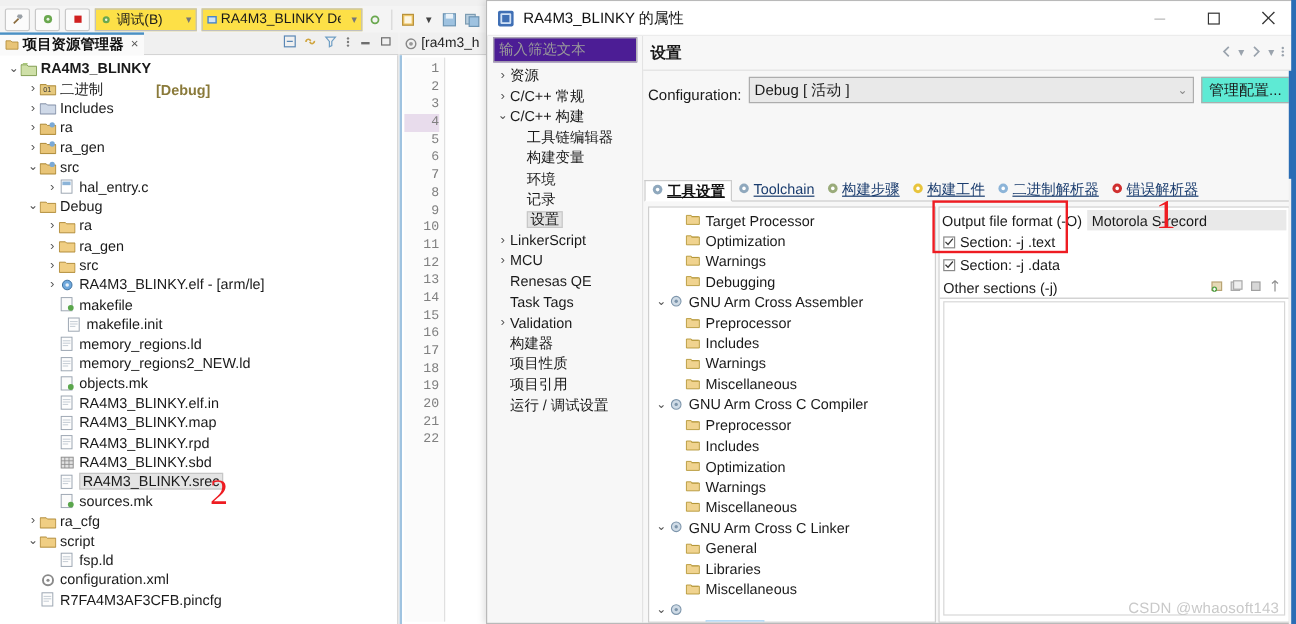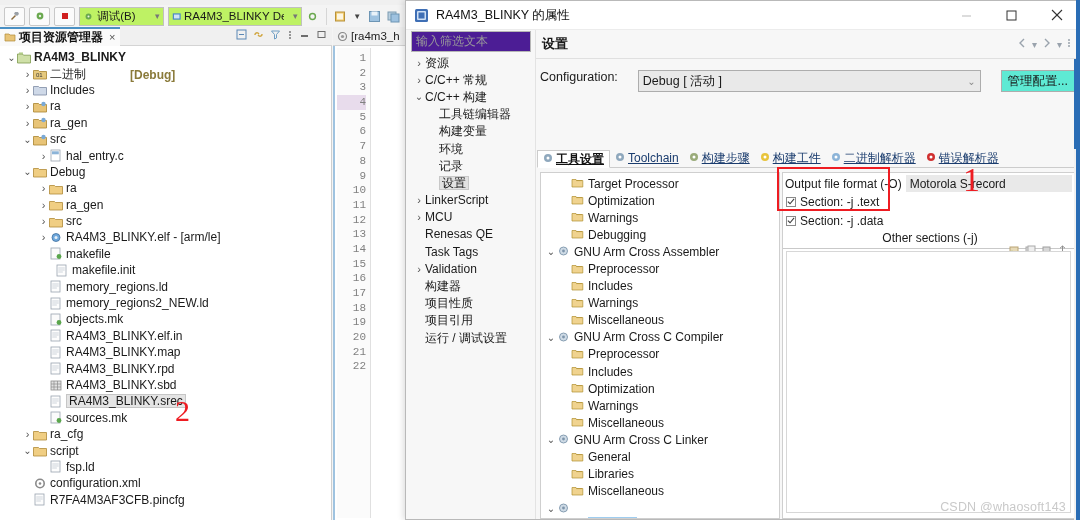--- a/index.html
+++ b/index.html
@@ -24,21 +24,21 @@
   .ide-toolbar {
     position:absolute; left:0; top:5px; width:410px; height:22px;
     background:#f4f4f4;
     display:flex; align-items:center; gap:4px; padding-left:4px;
   }
   .tb-btn {
     width:22px; height:19px; border:1px solid #c8c8c8; background:#fbfbfb;
     border-radius:2px; display:flex; align-items:center; justify-content:center;
   }
   .tb-combo {
-    height:19px; border:1px solid #c0c0c0; background:#bef264;
+    height:19px; border:1px solid #c0c0c0; background:#fde047;
     display:flex; align-items:center; padding:0 3px; gap:3px;
     font-size:11.5px; white-space:nowrap; overflow:hidden;
   }
   .tb-combo .cb-arrow { margin-left:auto; color:#777; font-size:9px; padding-left:6px;}
   .tb-sep { width:1px; height:17px; background:#d6d6d6; margin:0 2px; }
 
   
   .pe-tabbar {
     position:absolute; left:0; top:27px; width:332px; height:19px;
     background:#f0f0f0; border-bottom:1px solid #d4d4d4;
@@ -119,22 +119,22 @@
 
   .pane-head {
     position:absolute; left:130px; top:0; width:543px; height:28px;
     background:#f7f7f7; display:flex; align-items:center; padding-left:6px;
   }
   .pane-head .ph-title { font-weight:bold; font-size:13px; }
   .pane-head .ph-tools { margin-left:auto; display:flex; align-items:center; gap:5px; padding-right:8px; color:#9aa3ad; font-size:10px; }
   .pane-rule { position:absolute; left:130px; top:28px; width:543px; height:1px; background:#e0e0e0; }
 
   .cfg-row {
-    position:absolute; left:134px; top:40px; width:535px; height:28px;
-    display:flex; align-items:flex-start; gap:20px;
+    position:absolute; left:134px; top:28px; width:535px; height:28px;
+    display:flex; align-items:flex-end; gap:6px;
   }
   .cfg-label { font-size:12.5px; }
   .cfg-combo {
     flex:1; height:22px; border:1px solid #adadad; background:#e9e9e9;
     display:flex; align-items:center; padding:0 4px; font-size:12.5px;
   }
   .cfg-combo .cb-arrow { margin-left:auto; color:#8a8a8a; font-size:10px; }
   .cfg-btn {
     height:22px; border:1px solid #adadad; background:#5eead4;
     display:flex; align-items:center; padding:0 6px; font-size:12.5px; white-space:nowrap;
@@ -172,21 +172,20 @@
   .chk-row { height:19px; display:flex; align-items:center; gap:4px; padding-left:3px; font-size:12px; }
   .cbox {
     width:10px; height:10px; border:1px solid #8a8a8a; background:#fff;
     display:flex; align-items:center; justify-content:center; flex:none;
   }
   .cbox svg { display:block; }
   .other-sec {
     position:absolute; left:0; top:58px; width:291px; height:18px;
     display:flex; align-items:center; padding-left:3px; font-size:12px;
     border-bottom:1px solid #c9c9c9;
-    flex-direction:column;
   }
   .other-sec .os-tools { margin-left:auto; display:flex; gap:5px; padding-right:6px; }
   .list-area { position:absolute; left:3px; top:78px; width:285px; height:262px; background:#fff; border:1px solid #d7d7d7; }
 
   .redbox {
     position:absolute; border:2px solid #ee1c22; pointer-events:none;
   }
   .rednum {
     position:absolute; color:#ee1c22; font-family:"Liberation Serif","DejaVu Serif",serif;
     font-weight:normal;

